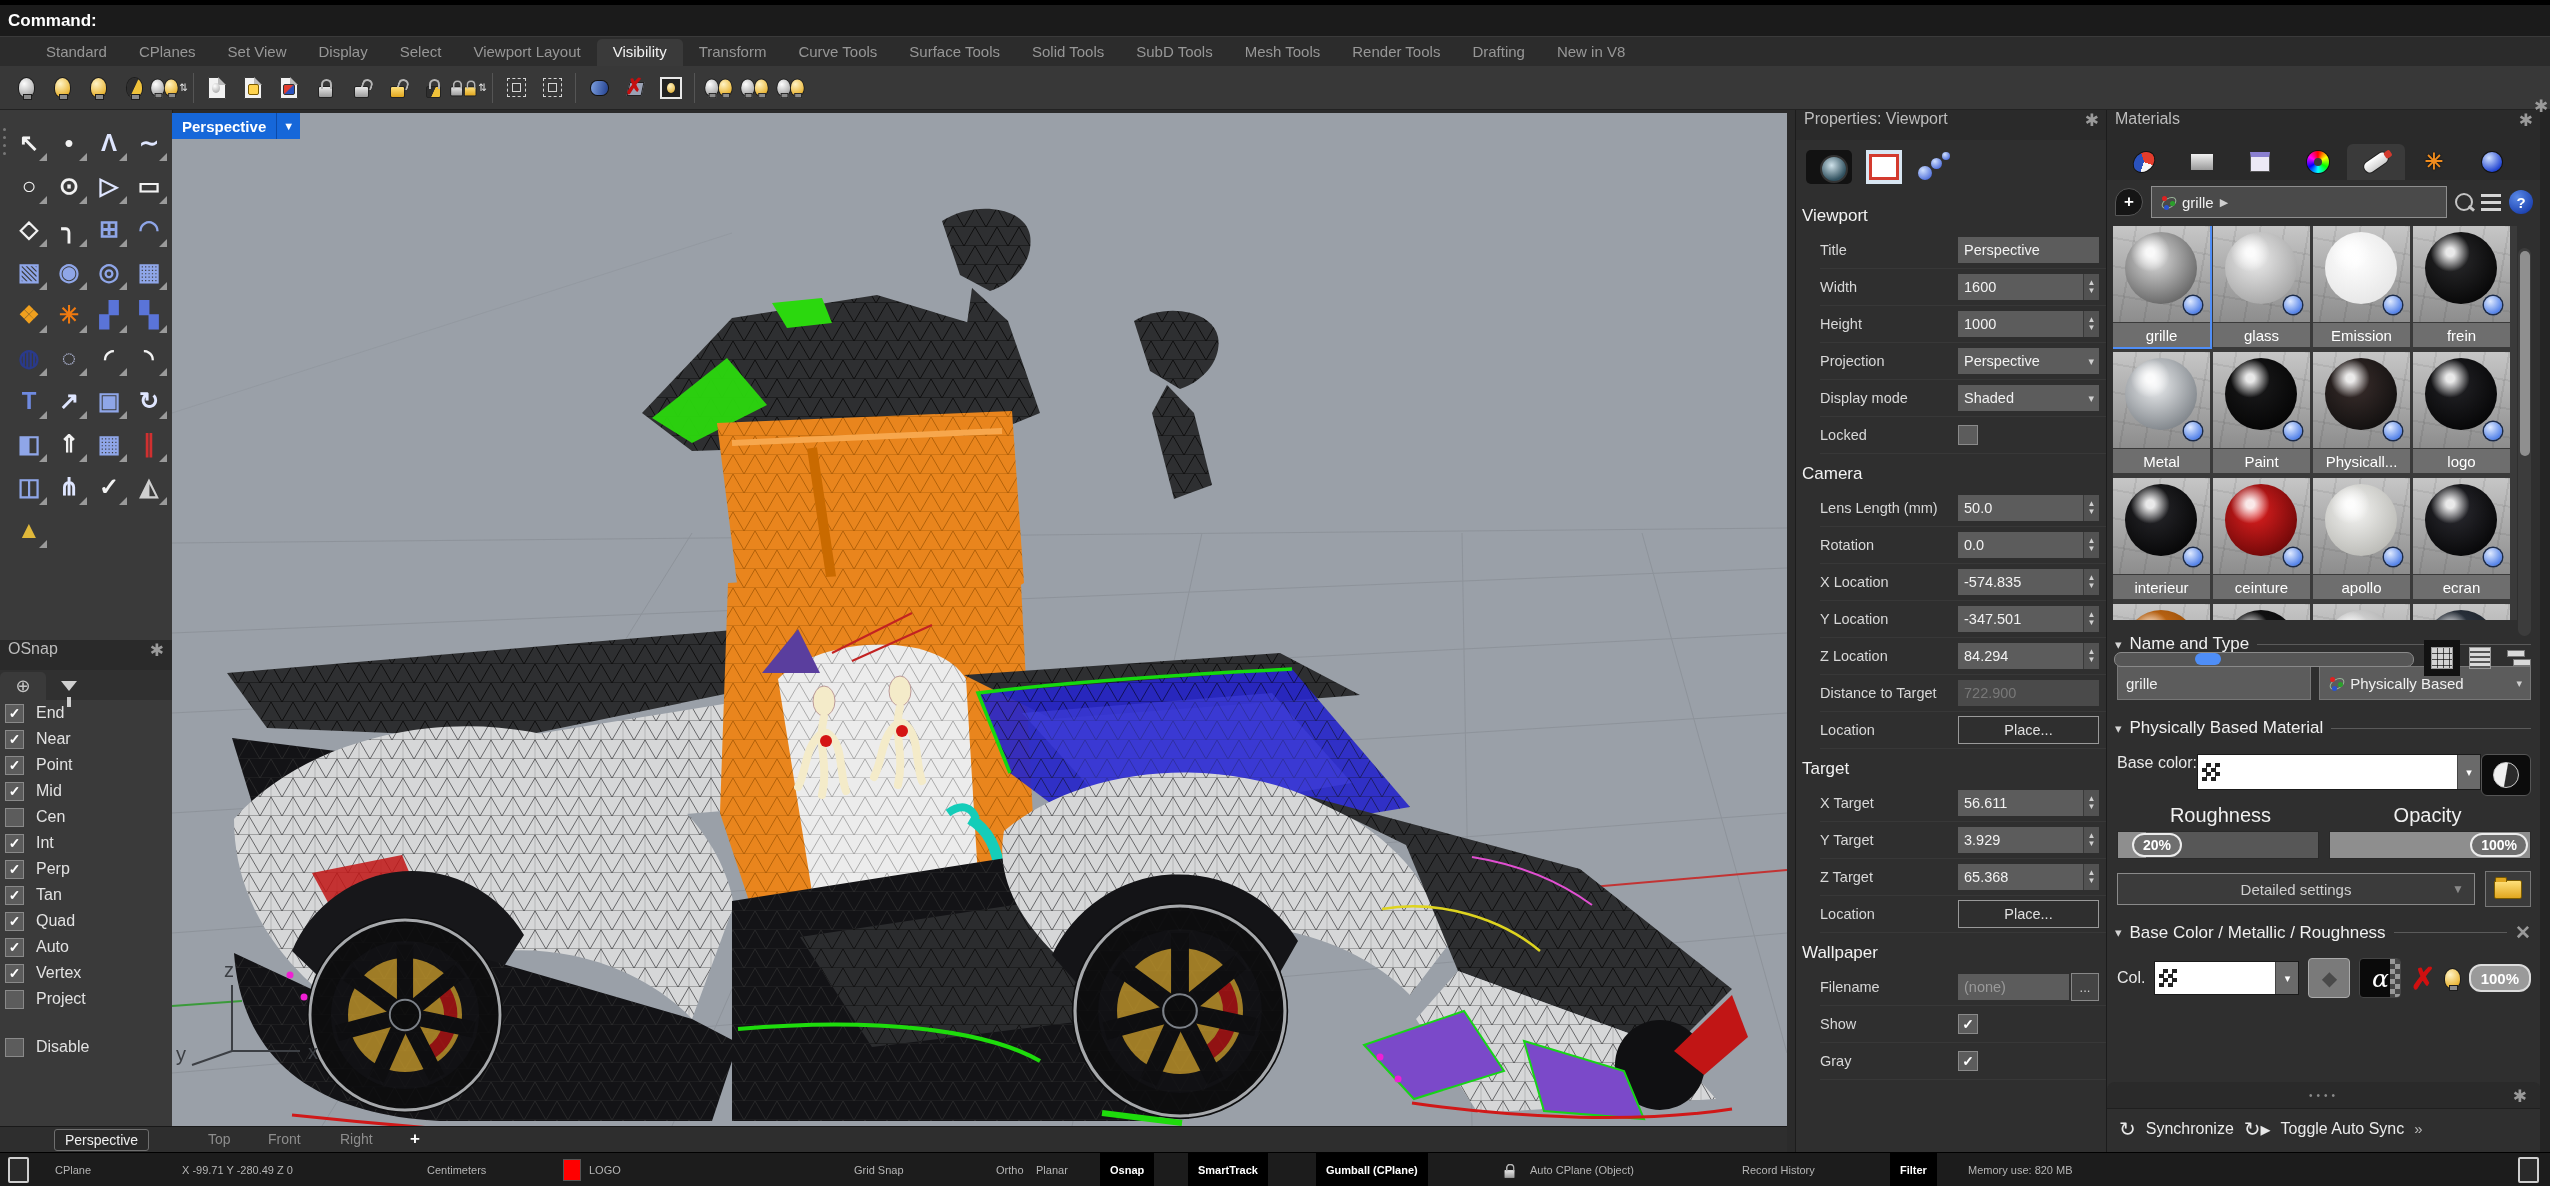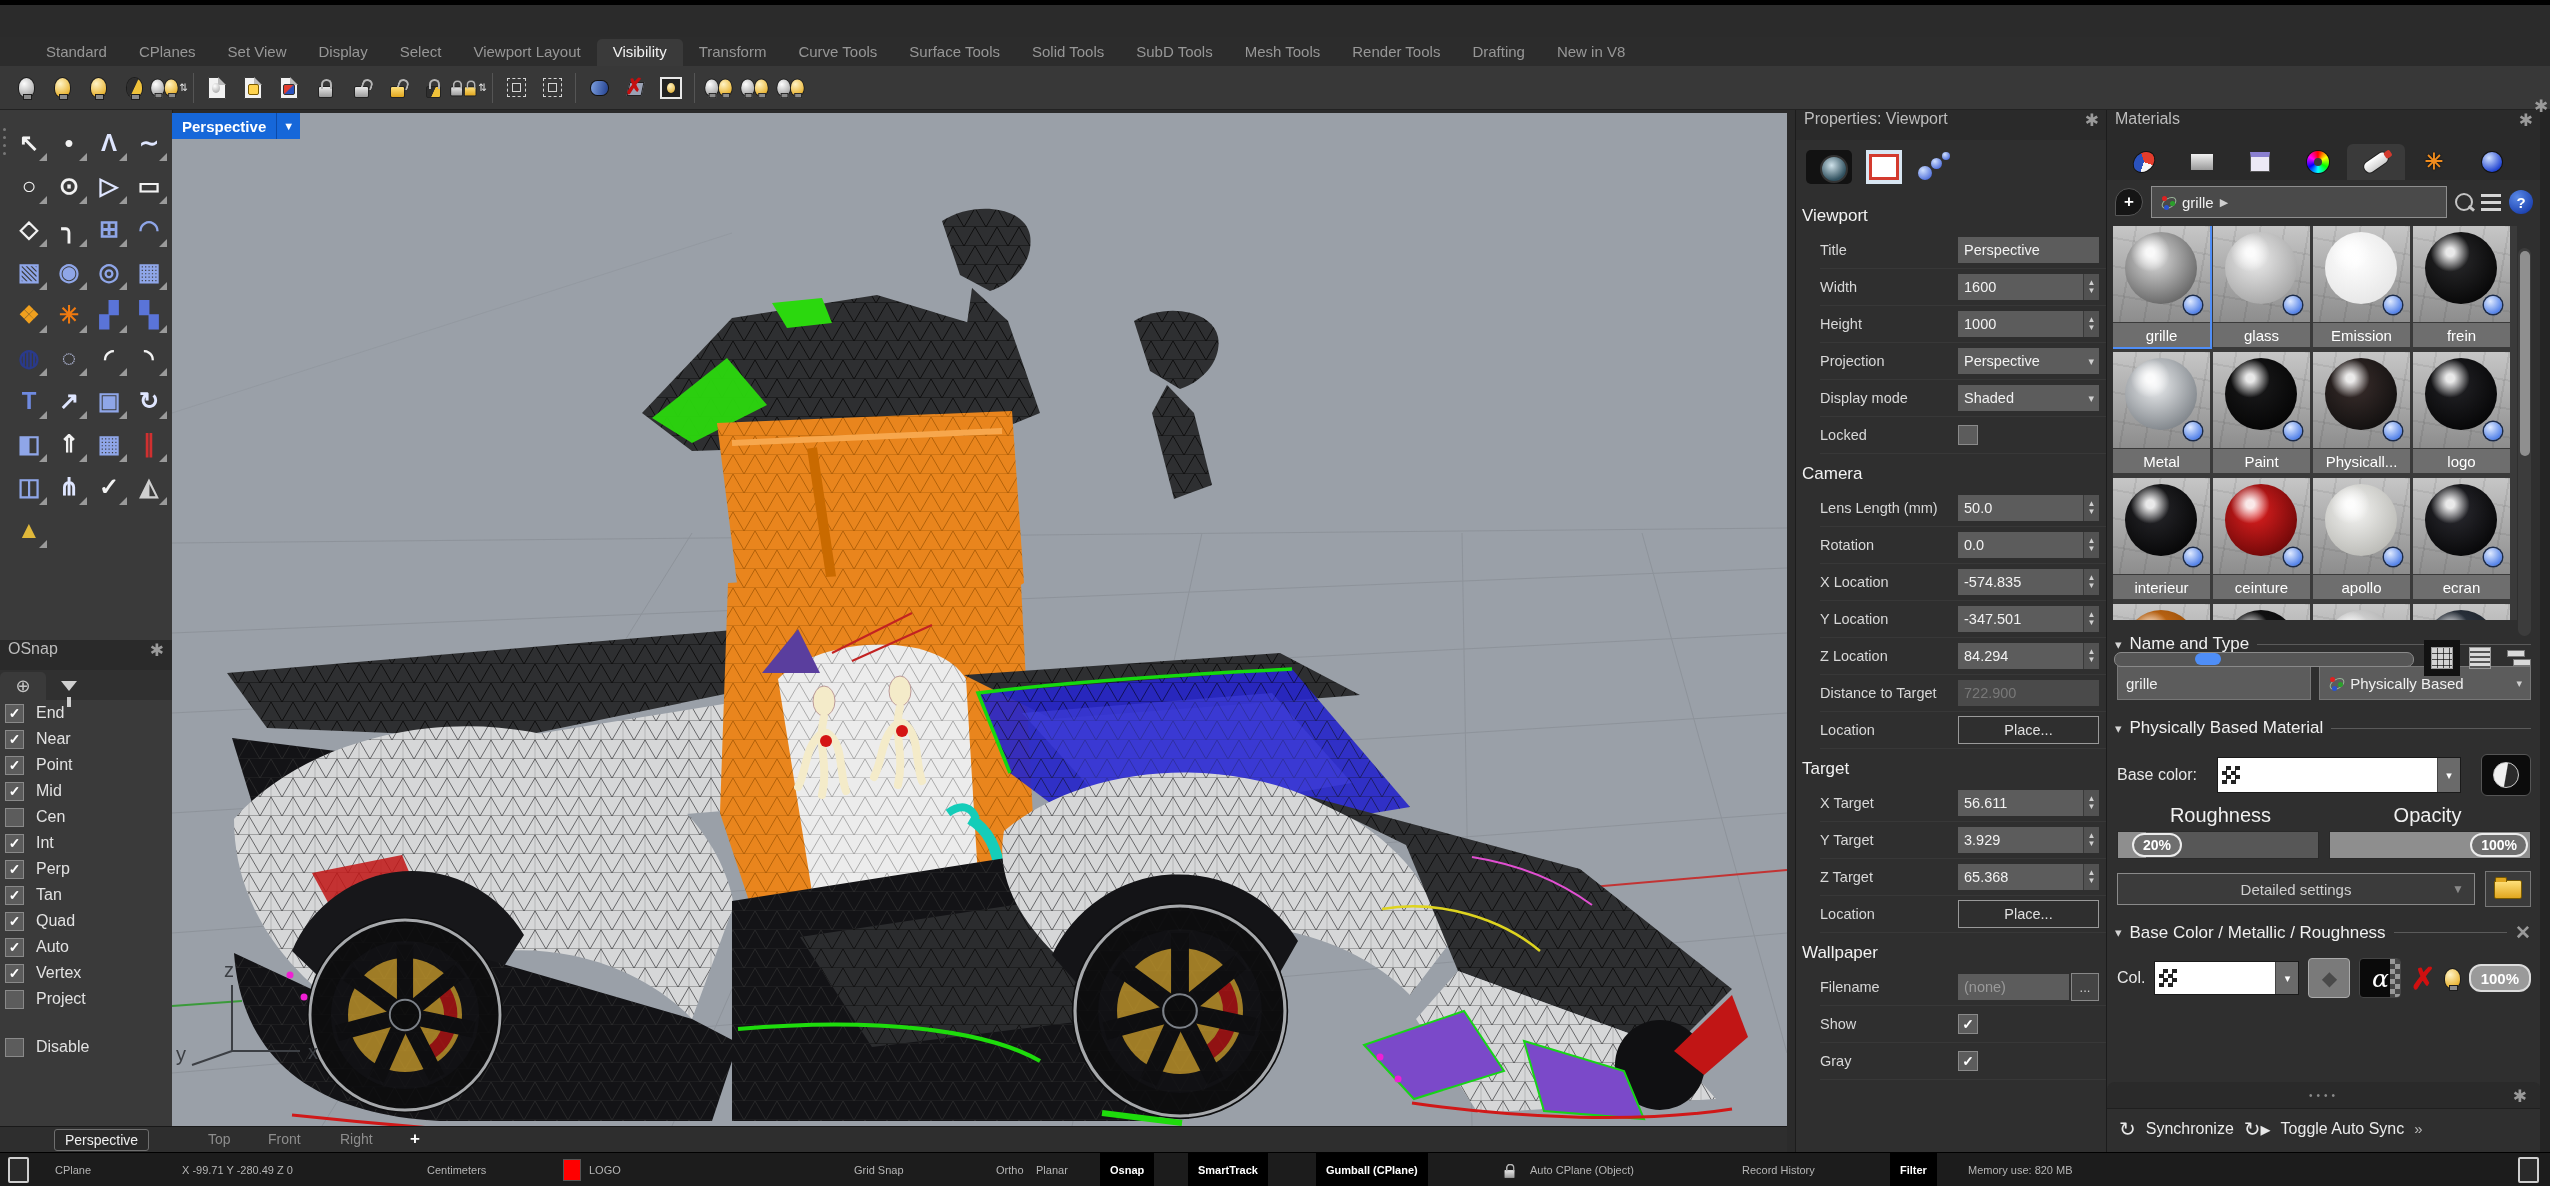--- a/index.html
+++ b/index.html
@@ -162,21 +162,21 @@
   .vw-list{width:20px;height:20px;border:1px solid #999;background:repeating-linear-gradient(#d9d9d9 0 3px,#555 3px 5px);}
   .vw-tree{position:relative;width:22px;height:20px;}
   .vw-tree i{position:absolute;width:16px;height:5px;background:#d9d9d9;border:1px solid #777;}
   .mhead{display:flex;align-items:center;gap:8px;padding:14px 10px 8px 8px;color:#f0f0f0;font-size:17px;}
   .mhead .chev{color:#d5d5d5;font-size:13px;}
   .mhead .rule{flex:1;height:1px;background:#5a5a5a;}
   .mhead .closex{color:#9a9a9a;font-size:19px;font-weight:bold;}
   #ntrow{display:flex;gap:8px;padding:4px 10px;}
   .ntinput{flex:1;height:32px;background:#5c5c5c;color:#f0f0f0;font-size:15px;display:flex;align-items:center;padding:0 8px;border:1px solid #777;}
   .ntsel{flex:1.1;height:32px;background:#5c5c5c;color:#f0f0f0;font-size:15px;display:flex;align-items:center;gap:6px;padding:0 8px;border:1px solid #777;}
-  #bcrow{display:flex;align-items:center;gap:20px;padding:8px 10px 2px 10px;}
+  #bcrow{display:flex;align-items:flex-start;gap:0;padding:8px 10px 2px 10px;}
   .bclabel{font-size:16px;color:#e8e8e8;white-space:nowrap;}
   .swatch{flex:1;height:34px;background:#fff;border:1px solid #1a1a1a;display:flex;align-items:center;position:relative;}
   .checker{width:18px;height:18px;margin-left:4px;background:conic-gradient(#222 25%,#fff 0 50%,#222 0 75%,#fff 0) 0 0/9px 9px;}
   .sw-arrow{position:absolute;right:0;top:0;width:22px;height:100%;background:#6a6a6a;border-left:1px solid #444;
     color:#fff;display:flex;align-items:center;justify-content:center;font-size:11px;}
   .contrastbtn{width:48px;height:40px;background:#0c0c0c;border:1px solid #555;border-radius:6px;display:flex;align-items:center;justify-content:center;}
   .contrastbtn i{width:24px;height:24px;border-radius:50%;background:linear-gradient(100deg,#f0f0f0 48%,#2a2a2a 52%);border:1px solid #ccc;}
   #slidlabels{display:flex;padding:6px 10px 2px 10px;color:#f0f0f0;font-size:20px;}
   #slidlabels span{flex:1;text-align:center;}
   #sliders{display:flex;gap:10px;padding:2px 10px;}
@@ -218,20 +218,23 @@
   .stbox{width:17px;height:22px;border:2px solid #cfcfcf;border-radius:2px;background:#2a2a2a;}
   .stlock{transform:scale(.8);}
 </style>
 </head>
 <body>
 
 <div id="app">
 
   <div id="topsliver"></div>
 
+  <div id="cmdbar">
+    <span class="cmdtext">Command:</span>
+  </div>
 
   <div id="menubar">
       <div class="menutab">Standard</div>
       <div class="menutab">CPlanes</div>
       <div class="menutab">Set View</div>
       <div class="menutab">Display</div>
       <div class="menutab">Select</div>
       <div class="menutab">Viewport Layout</div>
       <div class="menutab active">Visibility</div>
       <div class="menutab">Transform</div>

